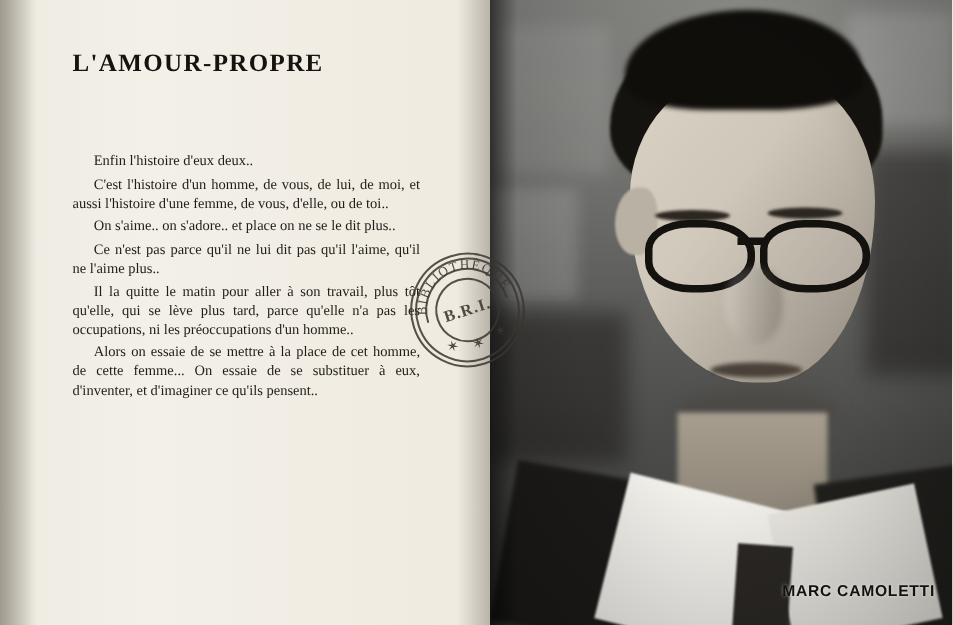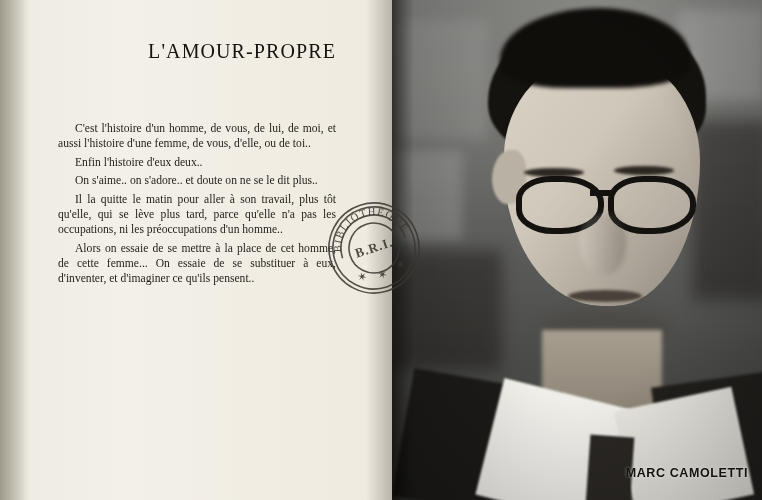--- a/index.html
+++ b/index.html
@@ -43,23 +43,23 @@
 
   .text-col {
     position: absolute;
     left: 58px;
     top: 40px;
     width: 278px;
     color: #1d1a17;
   }
   .title {
     font-size: 20px;
-    font-weight: normal;
+    font-weight: bold;
     letter-spacing: 1.1px;
-    text-align: right;
+    text-align: left;
     margin: 0 0 58px 0;
     color: #15120f;
     font-family: "Liberation Serif", serif;
   }
   .para {
     font-size: 11.6px;
     line-height: 15.1px;
     text-align: justify;
     text-indent: 17px;
     margin: 0 0 3.5px 0;
@@ -267,23 +267,24 @@
 <body>
 
 <div id="page">
 
   <div class="left-page">
     <div class="left-edge-shadow"></div>
 
     <div class="text-col">
       <h1 class="title">L'AMOUR-PROPRE</h1>
 
+      <p class="para">Enfin l'histoire d'eux deux..</p>
       <p class="para">C'est l'histoire d'un homme, de vous, de lui, de moi, et aussi l'histoire d'une femme, de vous, d'elle, ou de toi..</p>
-      <p class="para">Enfin l'histoire d'eux deux..</p>
-      <p class="para">On s'aime.. on s'adore.. et doute on ne se le dit plus..</p>
+      <p class="para">On s'aime.. on s'adore.. et place on ne se le dit plus..</p>
+      <p class="para">Ce n'est pas parce qu'il ne lui dit pas qu'il l'aime, qu'il ne l'aime plus..</p>
       <p class="para">Il la quitte le matin pour aller à son travail, plus tôt qu'elle, qui se lève plus tard, parce qu'elle n'a pas les occupations, ni les préoccupations d'un homme..</p>
       <p class="para">Alors on essaie de se mettre à la place de cet homme, de cette femme... On essaie de se substituer à eux, d'inventer, et d'imaginer ce qu'ils pensent..</p>
     </div>
 
     <div class="gutter-shadow"></div>
   </div>
 
   <div class="right-page">
     <div class="photo">
       <div class="bg-block" style="left:6px; top:20px; width:90px; height:120px;"></div>

